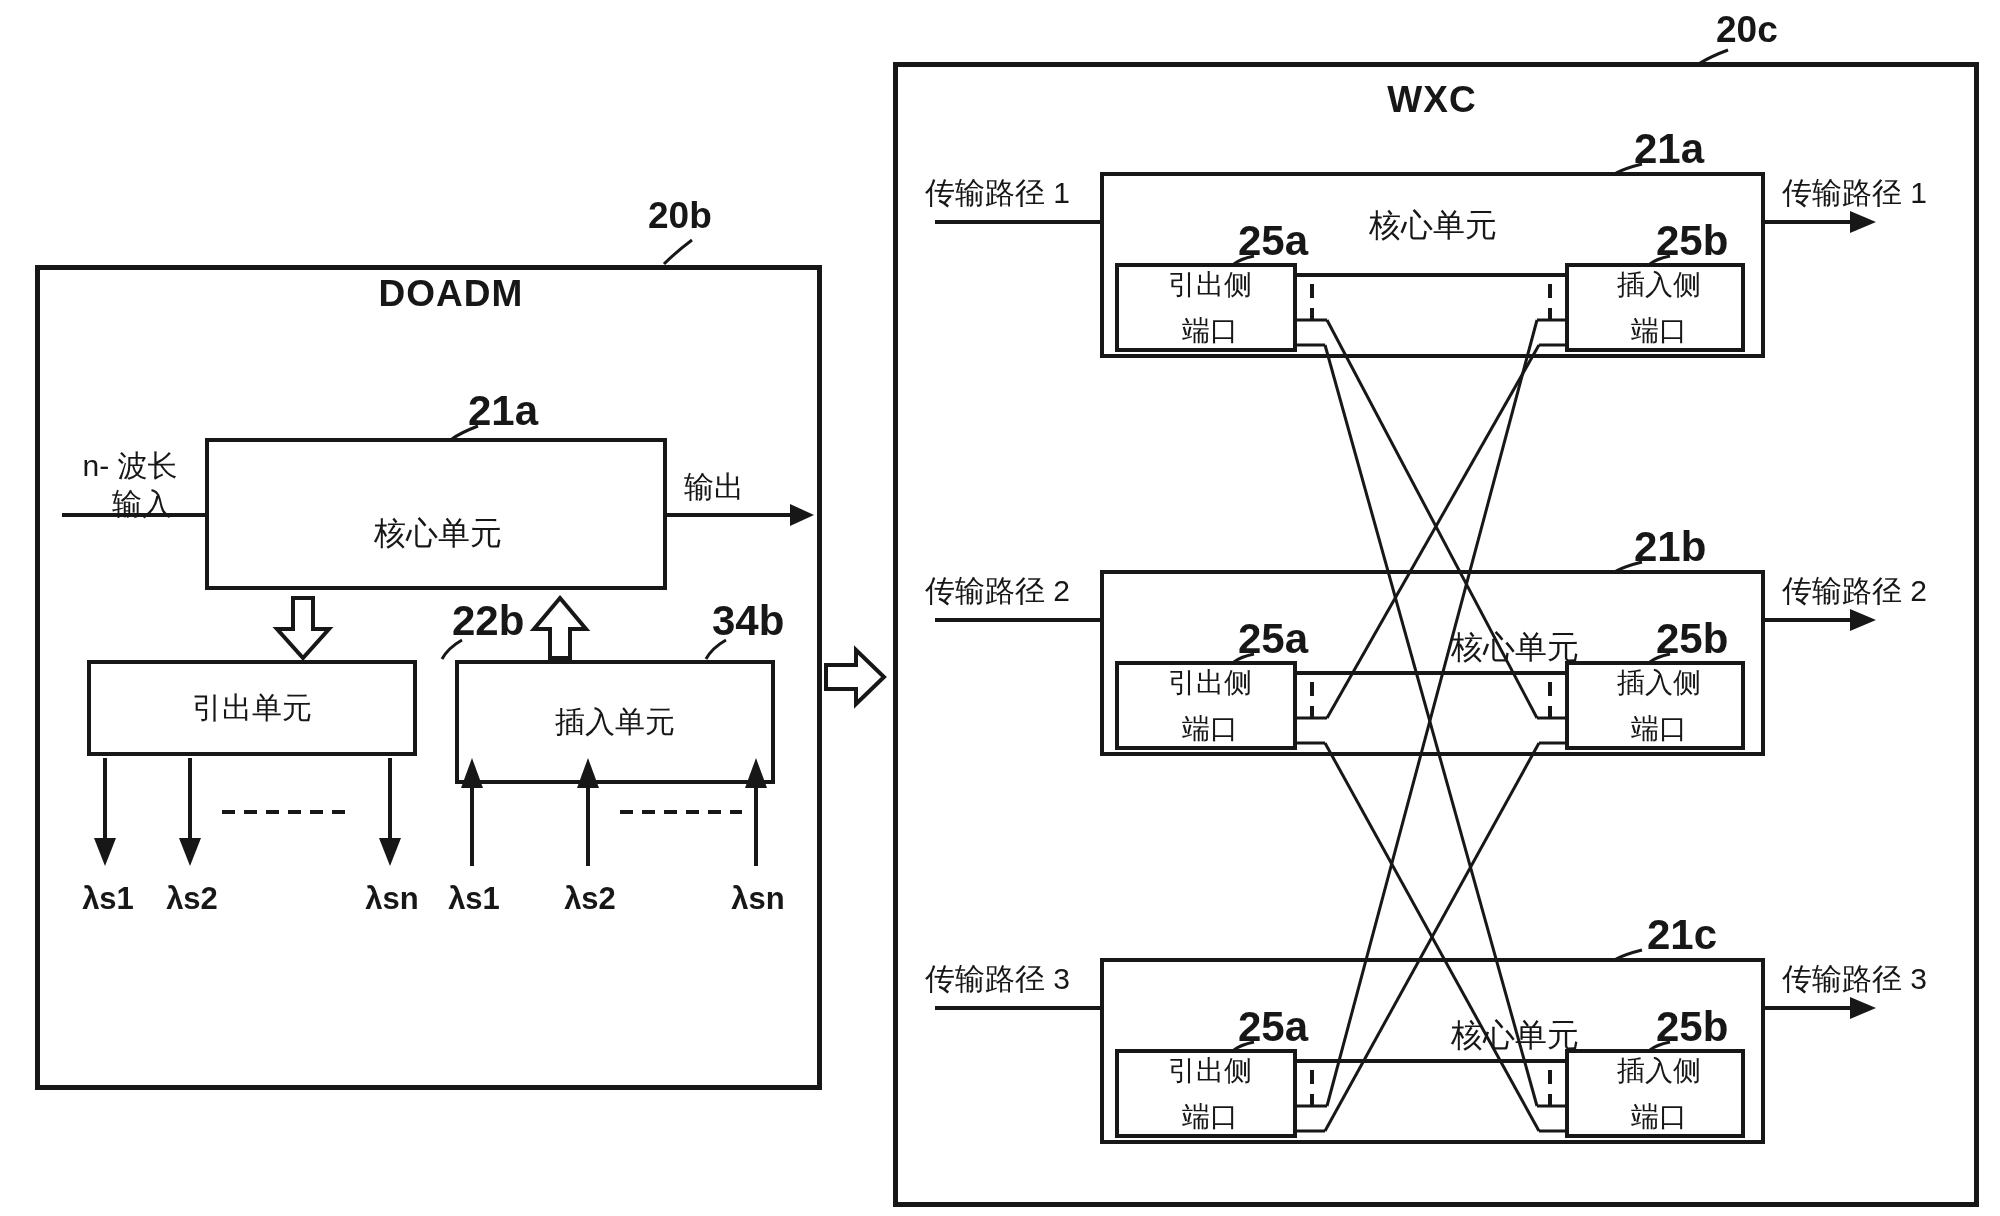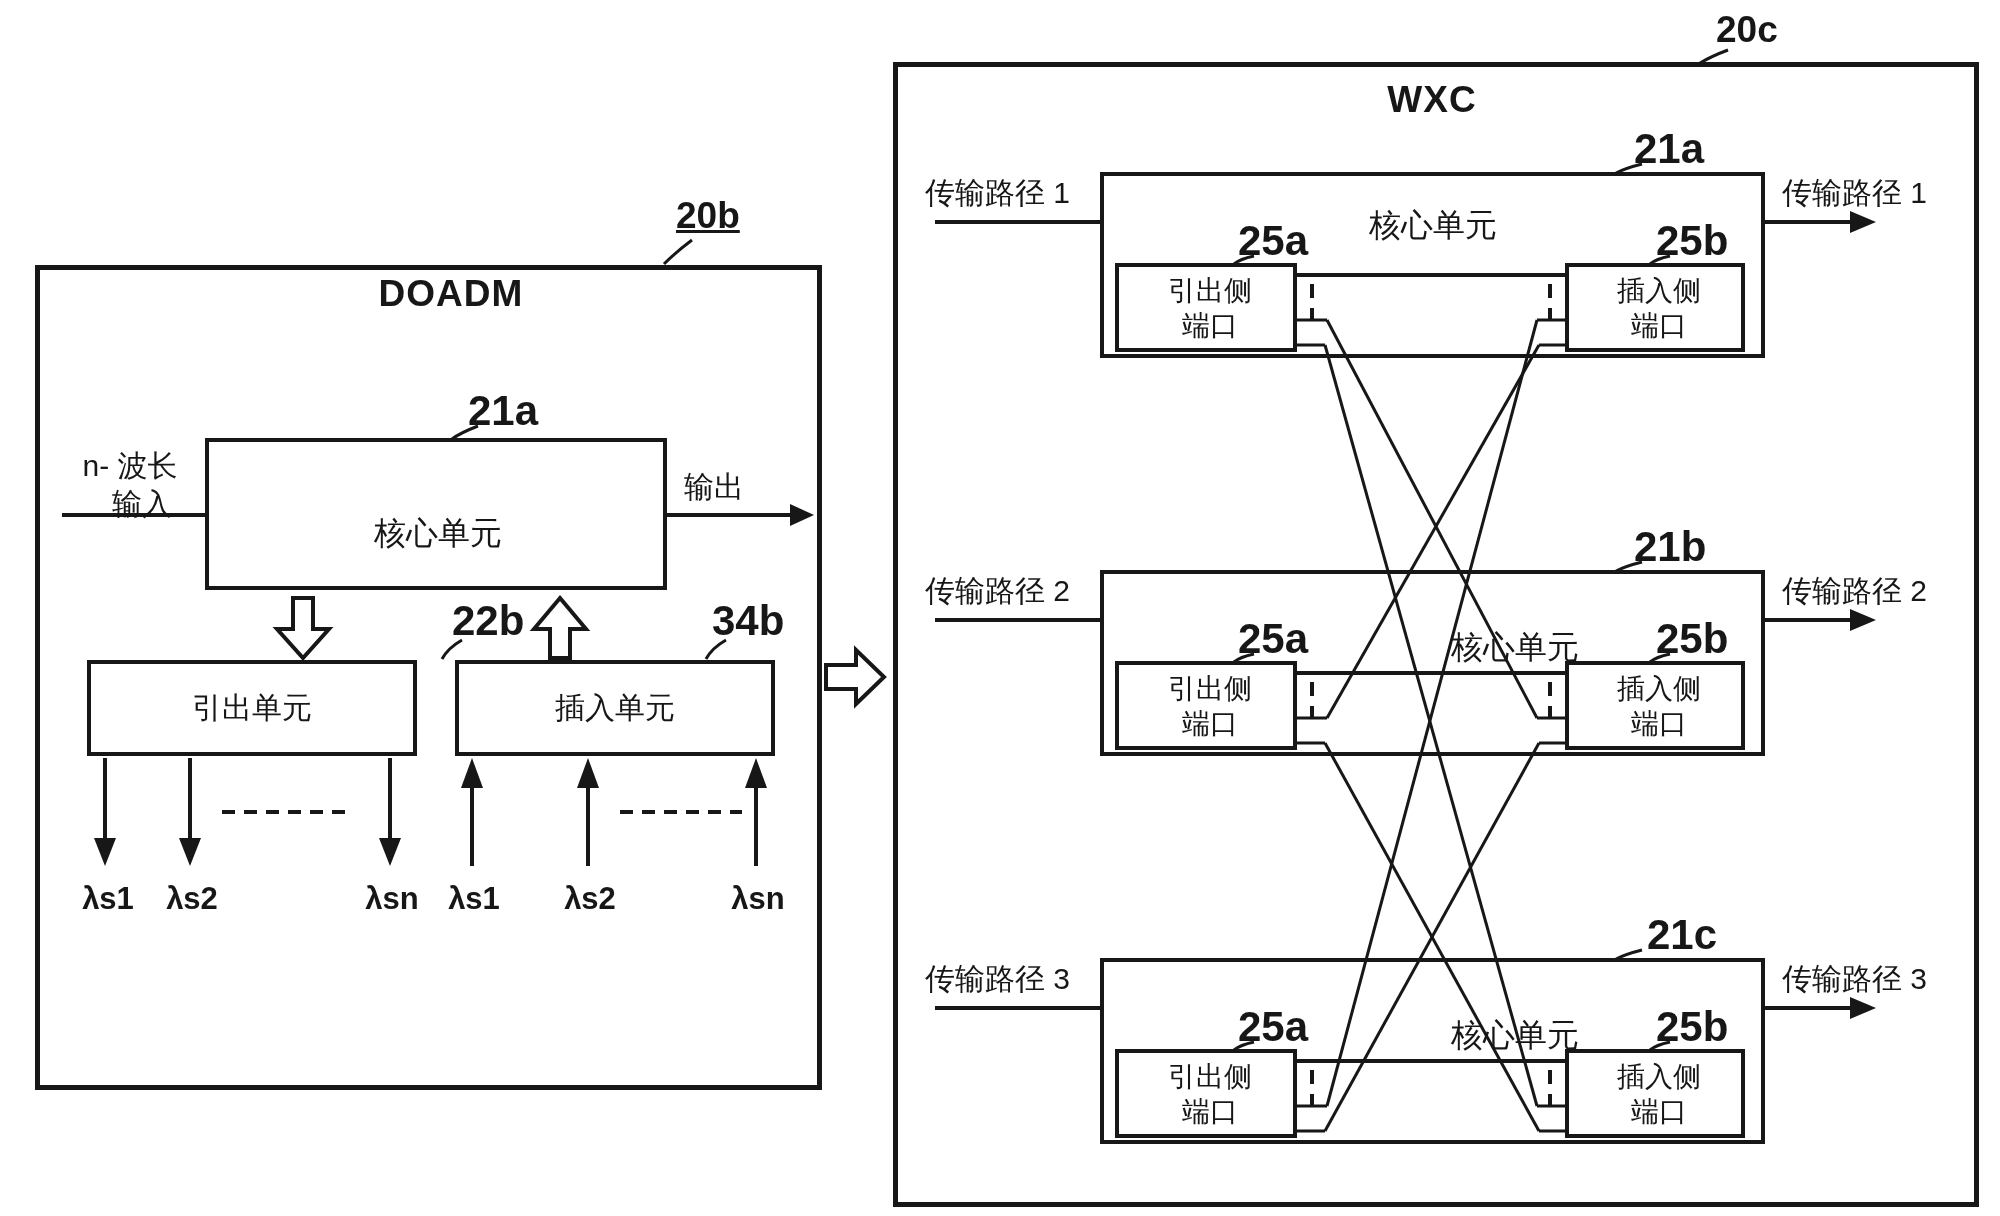--- a/index.html
+++ b/index.html
@@ -32,21 +32,21 @@
   }
   .ref{font-weight:bold;font-size:42px;}
   .ref.big{font-size:37px;}
   .title{font-weight:bold;font-size:37px;letter-spacing:1px;}
   .cn{font-size:30px;}
   .cn-core{font-size:32px;margin-top:20px;}
   .lam{font-weight:bold;font-size:31px;}
   .ctr{transform:translateX(-50%);}
   .port{
     display:flex;flex-direction:column;
-    align-items:center;justify-content:center;
+    align-items:center;justify-content:space-between;
     text-align:center;
     font-size:28px;line-height:1.25;padding-left:8px;
   }
   .unitlabel{
     display:flex;align-items:center;justify-content:center;
     font-size:30px;
   }
 </style>
 </head>
 <body>
@@ -137,38 +137,38 @@
     </g>
 
     <g stroke="#171717" fill="#ffffff" stroke-width="4" stroke-linejoin="miter">
       <polygon points="293,598 313,598 313,629 329,629 303,658 277,629 293,629"></polygon>
       <polygon points="560,598 586,629 570,629 570,658 550,658 550,629 534,629"></polygon>
       <polygon points="826,665 856,665 856,650 884,677 856,704 856,689 826,689"></polygon>
     </g>
   </svg>
 
   <div class="box thick" style="left:35px;top:265px;width:787px;height:825px;"></div>
-  <div class="lbl ref big" style="left:676px;top:196px;text-decoration:underline;">20b</div>
+  <div class="lbl ref big" style="left:648px;top:196px;">20b</div>
   <div class="lbl title ctr" style="left:432px;top:274px;margin-left:19px;">DOADM</div>
 
   <div class="box" style="left:205px;top:438px;width:462px;height:152px;"></div>
   <div class="lbl ref" style="left:468px;top:388px;">21a</div>
   <div class="lbl cn-core ctr" style="left:438px;top:496px;">核心单元</div>
 
   <div class="lbl cn ctr" style="left:130px;top:449px;">n- 波长</div>
   <div class="lbl cn ctr" style="left:142px;top:487px;">输入</div>
   <div class="lbl cn" style="left:684px;top:470px;">输出</div>
 
   <div class="lbl ref" style="left:452px;top:598px;">22b</div>
   <div class="lbl ref" style="left:712px;top:598px;">34b</div>
 
   <div class="box unitlabel" style="left:87px;top:660px;width:330px;height:96px;">
     <span>引出单元</span>
   </div>
-  <div class="box unitlabel" style="left:455px;top:660px;width:320px;height:96px;">
+  <div class="box unitlabel" style="left:455px;top:660px;width:320px;height:124px;">
     <span>插入单元</span>
   </div>
 
   <div class="lbl lam ctr" style="left:108px;top:882px;">λs1</div>
   <div class="lbl lam ctr" style="left:192px;top:882px;">λs2</div>
   <div class="lbl lam ctr" style="left:392px;top:882px;">λsn</div>
   <div class="lbl lam ctr" style="left:474px;top:882px;">λs1</div>
   <div class="lbl lam ctr" style="left:590px;top:882px;">λs2</div>
   <div class="lbl lam ctr" style="left:758px;top:882px;">λsn</div>
 

